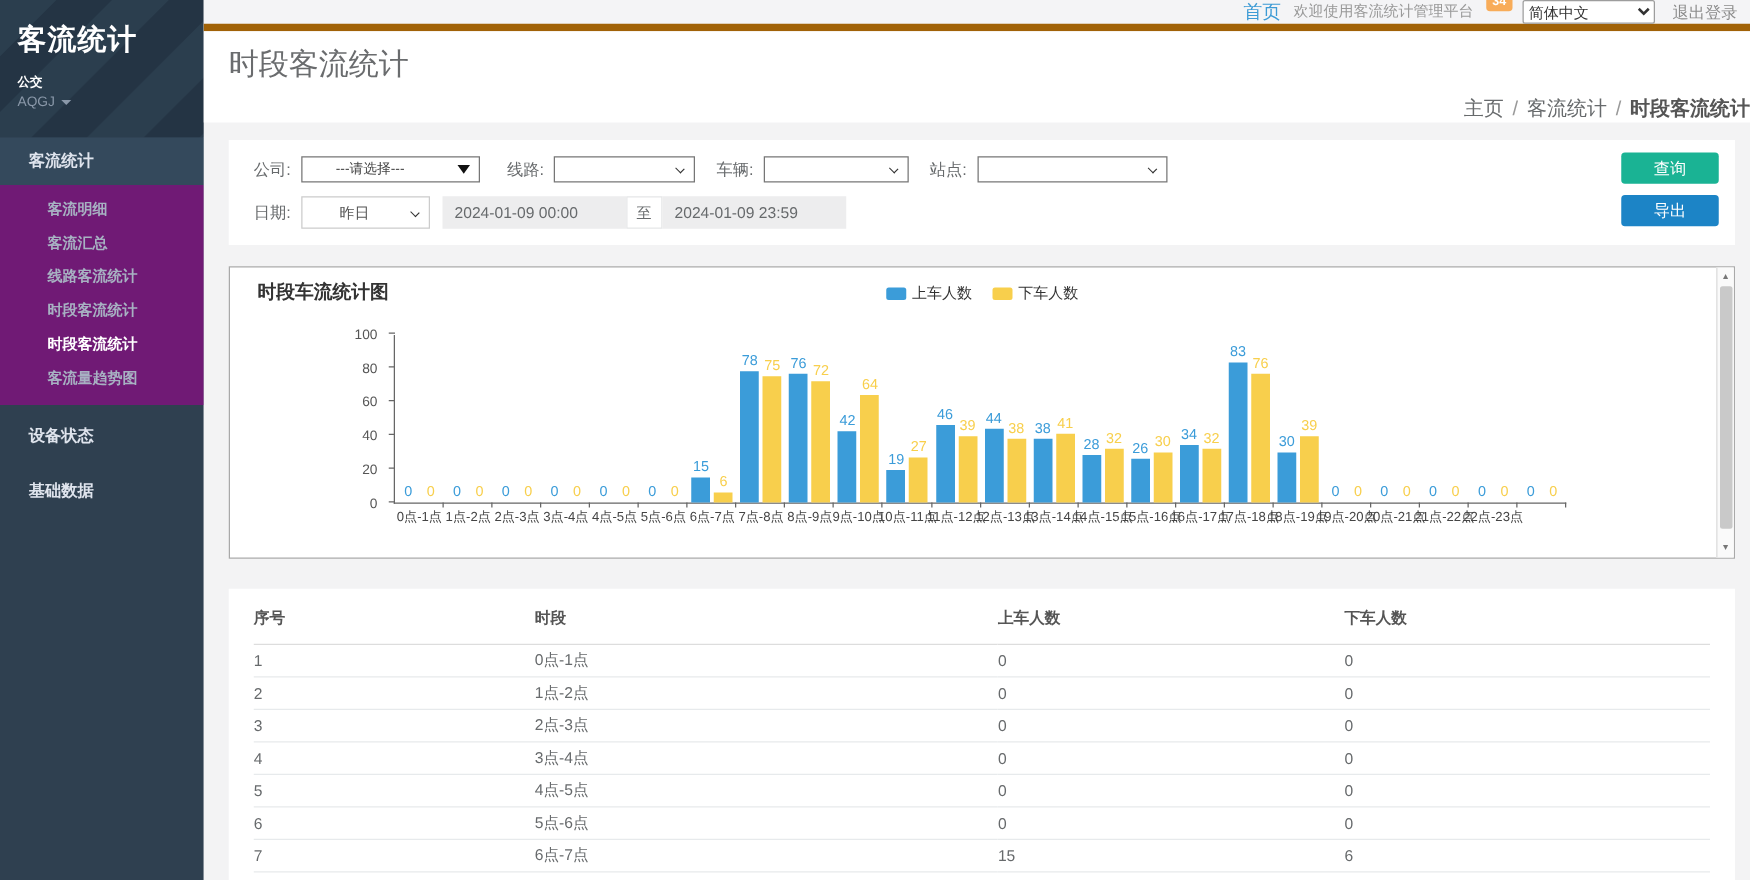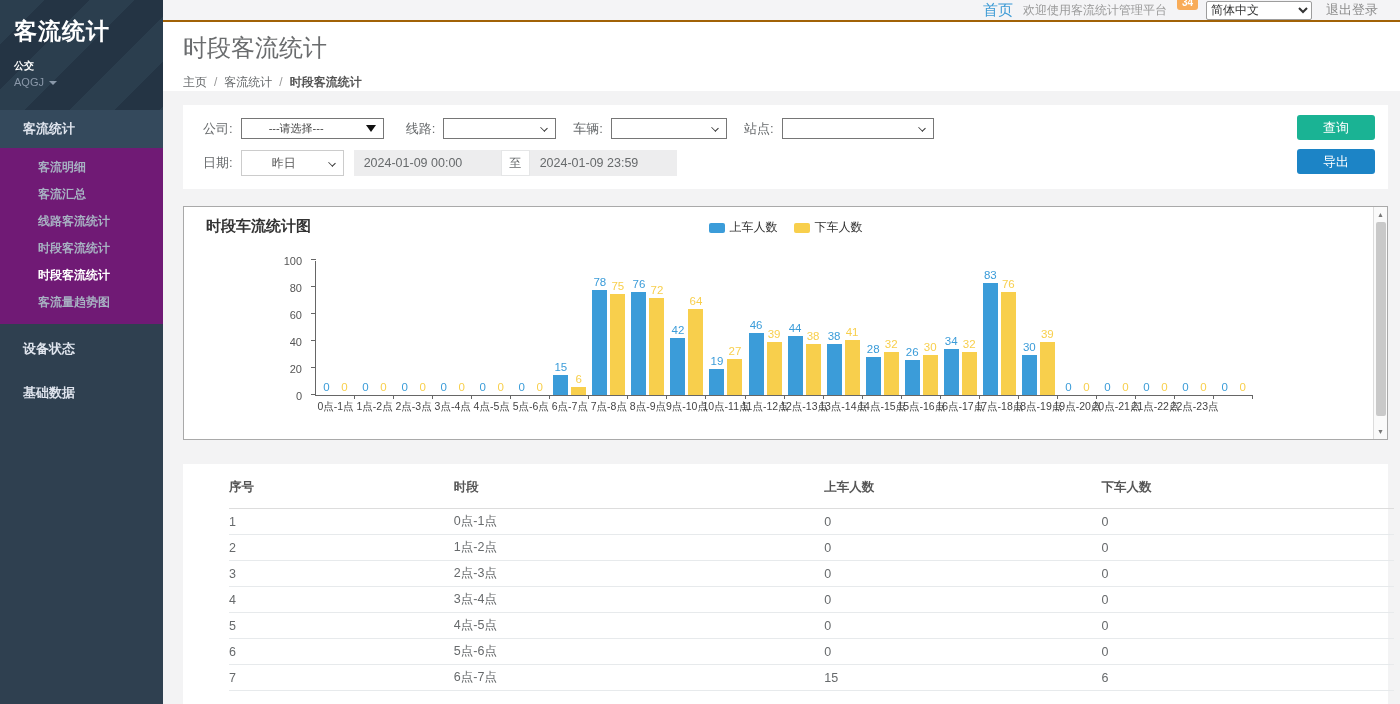--- a/index.html
+++ b/index.html
@@ -20,33 +20,33 @@
   .nav-section { padding:10px 0 10px 23px; font-size:13px; font-weight:600; color:#dfe4ed; cursor:pointer; }
   .nav-section.active { background:#34495c; }
   .submenu { background:#701a75; padding:6px 8px 8px 0; }
   .submenu-item { padding:5px 0 5px 38px; font-size:12px; font-weight:600; color:#a7b1c2; cursor:pointer; }
   .submenu-item.active { color:#ffffff; }
   .nav-section.plain { margin-top:6px; }
 
   
   .main { flex:1; display:flex; flex-direction:column; background:#f3f3f4; }
 
-  .topbar { height:40px; background:#f4f4f6; border-bottom:2px solid #a16207;
-    display:flex; align-items:center; justify-content:flex-end; padding-right:22px; }
+  .topbar { height:40px; background:#f4f4f6; border-bottom:6px solid #a16207;
+    display:flex; align-items:center; justify-content:flex-end; padding-right:10px; }
   .home-link { color:#3d9bd5; font-size:15px; margin-right:10px; cursor:pointer; text-decoration:none; }
   .welcome { color:#999999; font-size:12px; margin-right:10px; }
   .badge { background:#f8ac59; color:#ffffff; font-size:10px; font-weight:bold;
     padding:2px 5px; border-radius:3px; transform:translateY(-8px); margin-right:8px; }
   .lang-select { width:106px; height:19px; font-size:12px; color:#333; border:1px solid #9d9d9d;
     border-radius:2px; background:#fff; margin-right:14px; font-family:"Liberation Sans",sans-serif; }
   .logout { color:#8b8b8b; font-size:13px; cursor:pointer; }
 
   .page-heading { background:#ffffff; height:75px; padding:10px 0 0 20px; }
   .page-title { font-size:24px; font-weight:normal; color:#6a6c6e; margin-bottom:10px; }
-  .breadcrumb { font-size:12px; color:#676a6c; }
+  .breadcrumb { font-size:16px; color:#676a6c;text-align:right; }
   .breadcrumb .sep { margin:0 7px; color:#999; }
   .breadcrumb .crumb { cursor:pointer; }
   .breadcrumb .crumb.last { font-weight:bold; color:#555; cursor:default; }
 
   .content { padding:14px 12px 0 20px; }
 
   
   .filter-panel { position:relative; width:1205px; background:#ffffff; height:84px; padding:10px 0 0 20px; }
   .frow { display:flex; align-items:center; height:27px; margin-bottom:7px; }
   .flabel { font-size:13px; color:#676a6c; margin-right:8px; }
@@ -97,21 +97,21 @@
   .vscroll { position:absolute; top:0; right:0; bottom:0; width:14px; background:#fafafa;
     border-left:1px solid #dcdcdc; }
   .vs-arrow { position:absolute; left:0; width:13px; height:13px; color:#777; font-size:7px;
     text-align:center; line-height:13px; cursor:pointer; }
   .vs-up { top:1px; } .vs-down { bottom:1px; }
   .vs-thumb { position:absolute; left:1.5px; top:15px; width:10px; height:194px;
     background:#c9c9c9; border-radius:2px; cursor:grab; }
 
   
   .table-panel { width:1205px; background:#ffffff; margin-top:24px; padding:4px 20px 0 20px; height:240px; }
-  table { width:100%; border-collapse:collapse; table-layout:fixed;margin-left:26px; }
+  table { width:100%; border-collapse:collapse; table-layout:fixed; }
   th { text-align:left; font-size:12.5px; color:#555; font-weight:bold; padding:11px 0 12px 0;
     border-bottom:1px solid #dddddd; }
   td { font-size:12.5px; color:#676a6c; padding:0; height:26px; border-bottom:1px solid #e7eaec; }
   th:nth-child(1), td:nth-child(1) { width:19.3%; }
   th:nth-child(2), td:nth-child(2) { width:31.8%; }
   th:nth-child(3), td:nth-child(3) { width:23.8%; }
   th:nth-child(4), td:nth-child(4) { width:25.1%; }
 </style>
 </head>
 <body>

